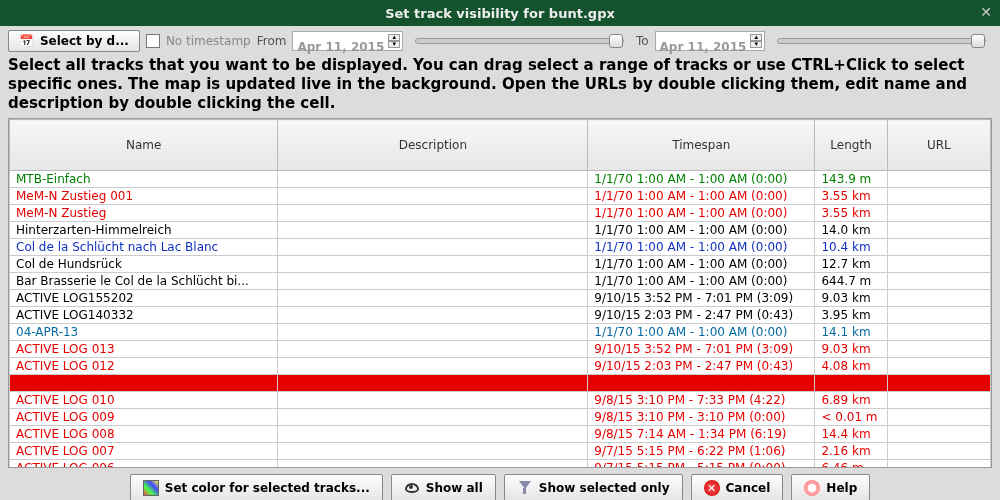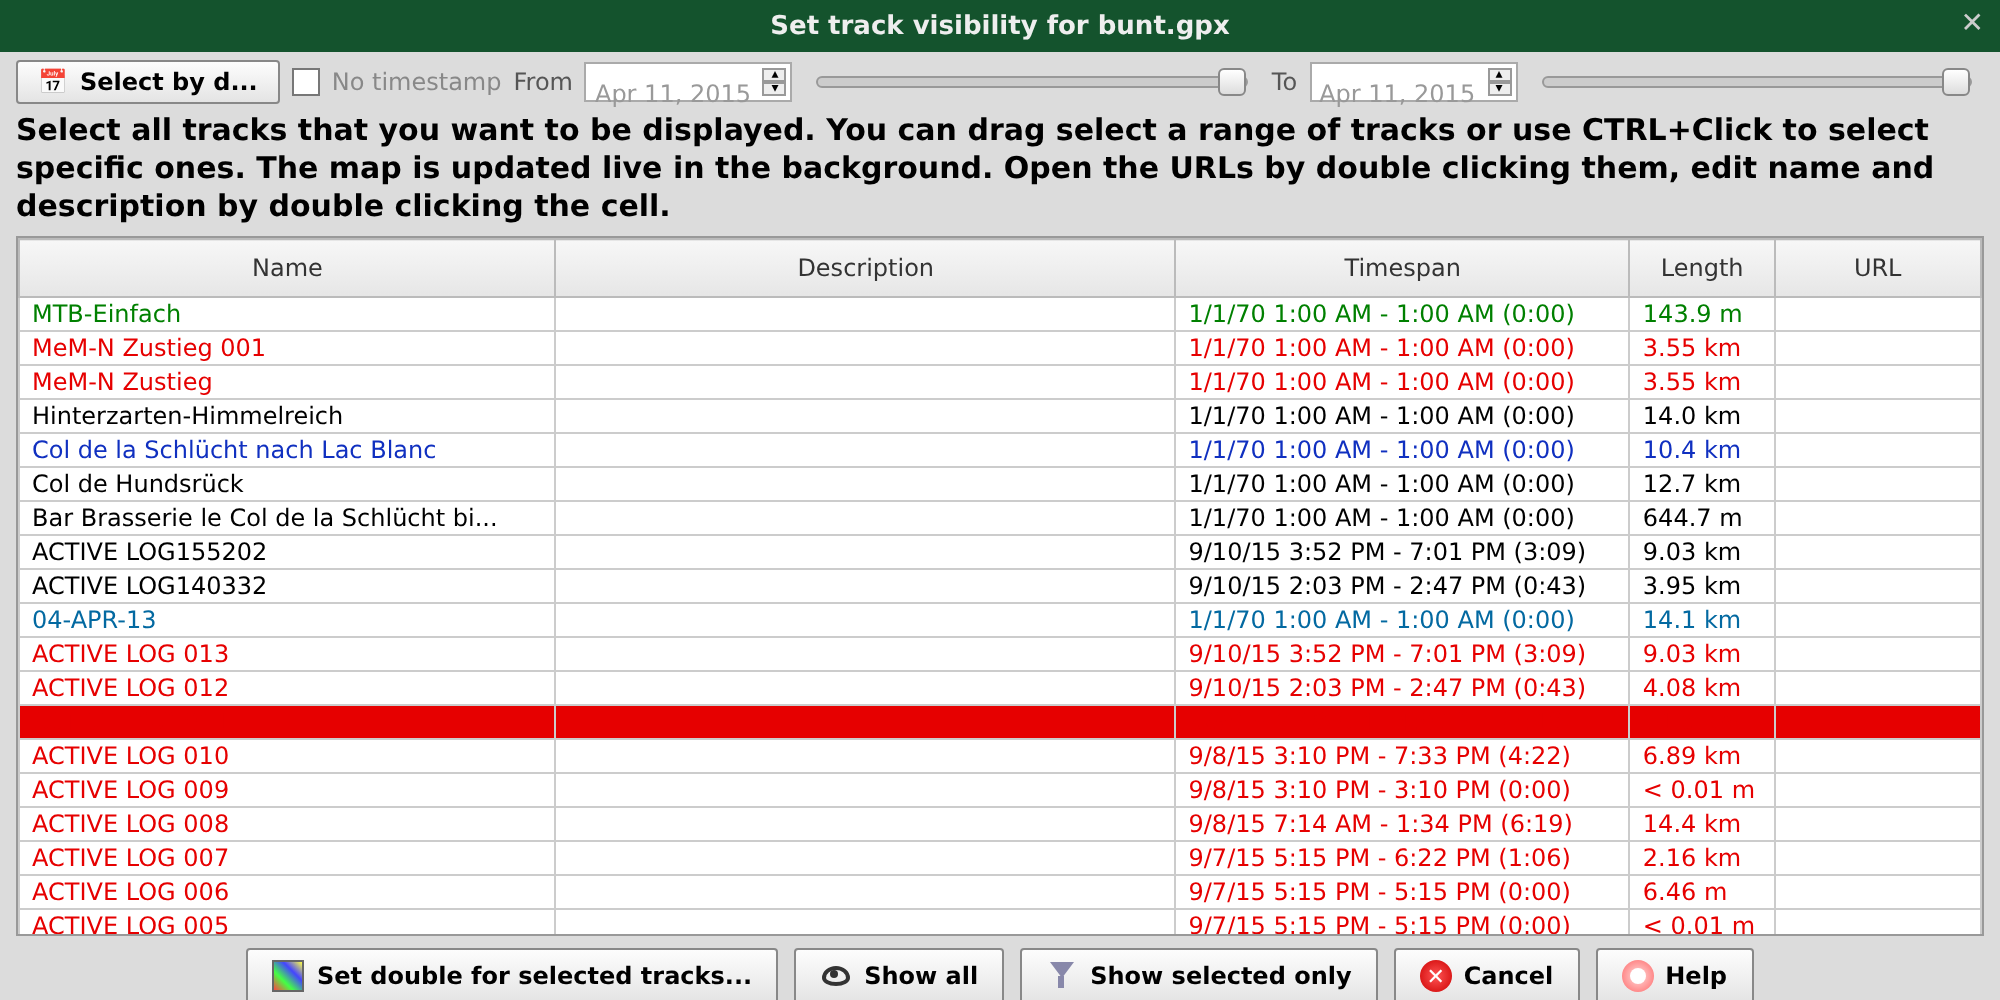--- a/index.html
+++ b/index.html
@@ -5,29 +5,29 @@
   * { box-sizing: border-box; margin: 0; padding: 0; }
   html, body { width: 1000px; height: 500px; font-family: "DejaVu Sans", Arial, sans-serif; font-size: 12px; background: #dcdcdc; overflow: hidden; }
   .titlebar { height: 26px; background: #14532d; color: #eee; display:flex; align-items:center; justify-content:center; position:relative; font-size:13px; font-weight:bold;}
   .titlebar .close { position:absolute; right:8px; top:4px; cursor:pointer; font-size:14px; color:#ccc;}
   .content { padding: 4px 8px 0 8px; }
   .filter-row { display:flex; align-items:center; gap:6px; margin-bottom:4px; }
   .btn { display:inline-flex; align-items:center; gap:6px; padding:3px 10px; border:1px solid #888; background:linear-gradient(#fdfdfd,#e4e4e4); border-radius:2px; cursor:pointer; font-size:12px; font-weight:bold;}
   .cb-box { width:14px; height:14px; border:1px solid #777; background:#fff; display:inline-block; vertical-align:middle;}
   .grey-label { color:#888; font-weight:normal;}
   .date-field { display:inline-flex; align-items:center; border:1px solid #aaa; background:#fff; padding:1px 2px 1px 4px; height:20px; }
-  .date-field span.val { color:#999; font-weight:normal; min-width:80px;margin-top:12px;}
+  .date-field span.val { color:#999; font-weight:bold; min-width:80px;margin-top:12px;}
   .spin { display:flex; flex-direction:column; margin-left:4px;}
   .spin i { width:12px; height:7px; border:1px solid #999; background:#eee; font-size:7px; line-height:5px; text-align:center; display:block;}
   .slider { flex:1; height:6px; background:#ccc; border:1px solid #999; border-radius:3px; position:relative; margin:0 6px;}
   .slider .thumb { position:absolute; width:14px; height:14px; background:linear-gradient(#fff,#ddd); border:1px solid #888; border-radius:3px; top:-5px;}
   .instr { font-weight:bold; font-size:15px; line-height:1.25; margin:2px 0 6px 0; color:#000; }
   .tbl-wrap { border:1px solid #999; background:#fff; height:350px; overflow-y:scroll; overflow-x:hidden; position:relative;}
   table { border-collapse:collapse; width:100%; table-layout:fixed; }
-  thead th { background:linear-gradient(#f7f7f7,#e6e6e6); border:1px solid #bbb; padding:7px 6px; font-weight:normal; color:#333; position:sticky; top:0; }
+  thead th { background:linear-gradient(#f7f7f7,#e6e6e6); border:1px solid #bbb; padding:18px 6px; font-weight:normal; color:#333; position:sticky; top:0; }
   tbody td { border-left:1px solid #ccc; border-right:1px solid #ccc; border-bottom:1px solid #ccc; padding:1px 6px; height:17px; white-space:nowrap; overflow:hidden; text-overflow:ellipsis;}
   tbody tr.selected td { background:#e60000; color:#fff; }
   .c-red td.name, .c-red td.ts, .c-red td.len { color:#e60000; }
   .c-green td.name, .c-green td.ts, .c-green td.len { color:#008000; }
   .c-olive td.name, .c-olive td.ts, .c-olive td.len { color:#0369a1; }
   .c-teal td.name, .c-teal td.ts, .c-teal td.len { color:#00a0a0; }
   .c-blue td.name, .c-blue td.ts, .c-blue td.len { color:#1030c0; }
   .c-black td { color:#000; }
   col.col-name { width:260px; }
   col.col-desc { width:300px; }
@@ -240,21 +240,21 @@
             <td class="len">&lt; 0.01 m</td>
             <td class="url"></td>
           </tr>
         </tbody>
     </table>
   </div>
 
   <div class="footer">
     <div class="btn">
       <span class="ic ic-color"></span>
-      <span>Set double for selected tracks...</span>
+      <span>Set color for selected tracks...</span>
     </div>
     <div class="btn">
       <span class="ic ic-eye"></span>
       <span>Show all</span>
     </div>
     <div class="btn">
       <span class="ic ic-funnel"></span>
       <span>Show selected only</span>
     </div>
     <div class="btn">

